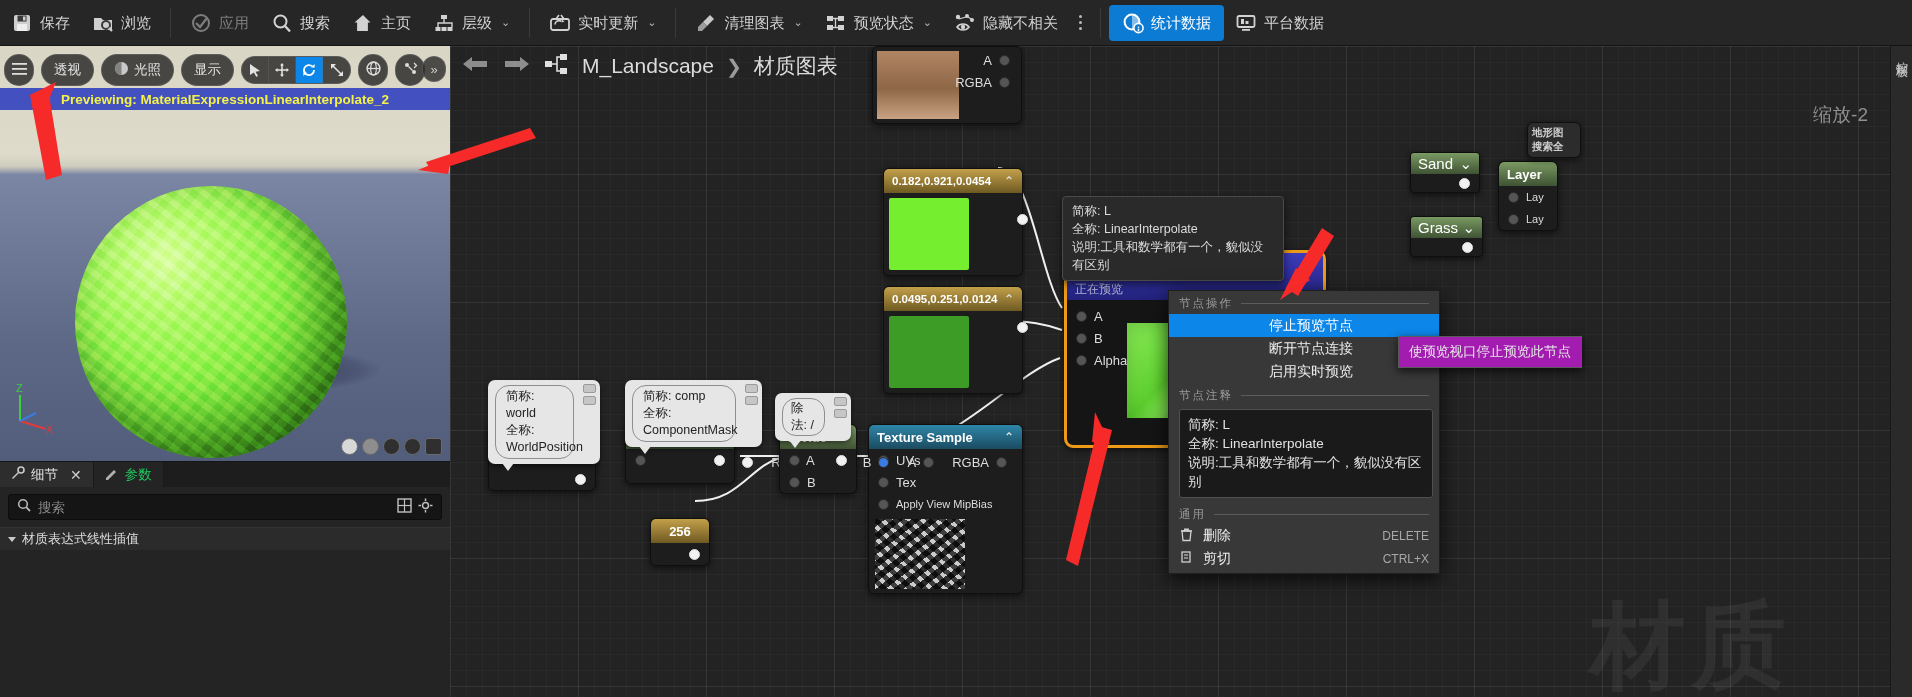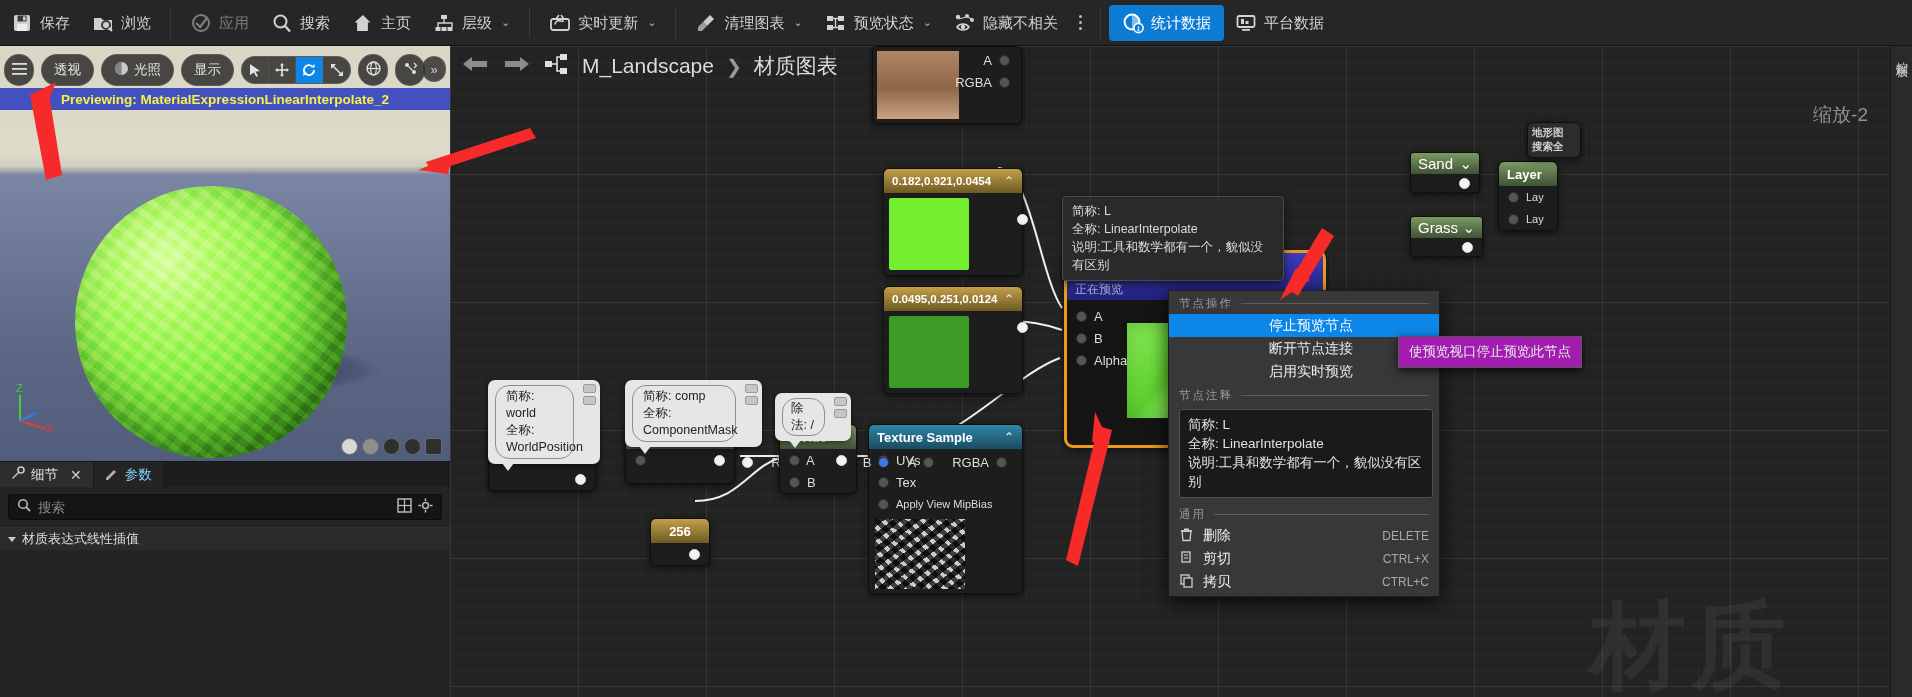--- a/index.html
+++ b/index.html
@@ -103,21 +103,21 @@
   
   .details {
     position:absolute; left:0; top:461px; width:450px; height:236px; background:#242424;
     border-top:1px solid #161616;
   }
   .dt-tabs { display:flex; height:25px; background:#1d1d1d; }
   .dt-tab {
     display:flex; align-items:center; gap:6px; padding:0 11px; font-size:13.5px;
     background:#2d2d2d; color:#e2e2e2; cursor:pointer; border-right:1px solid #1a1a1a;
   }
-  .dt-tab.inactive { background:#242424; color:#7dd3fc;justify-content:center; }
+  .dt-tab.inactive { background:#242424; color:#22c55e;justify-content:center; }
   .dt-close { color:#cfcfcf; font-size:14px; margin-left:6px; }
   .dt-search {
     margin:7px 8px; height:26px; background:#151515; border:1px solid #0d0d0d; border-radius:3px;
     display:flex; align-items:center; gap:7px; padding:0 8px;
   }
   .dt-search input {
     flex:1; background:transparent; border:none; outline:none; color:#cfcfcf; font-size:13.5px;
     font-family:inherit;
   }
   .dt-search input::placeholder { color:#8a8a8a; }
@@ -849,30 +849,20 @@
       <span class="left">
         <span><svg width="15" height="15" viewBox="0 0 15 15">
               <rect x="3" y="2" width="8" height="10" fill="none" stroke="#cfcfcf" stroke-width="1.3"></rect>
               <line x1="5" y1="5" x2="9" y2="5" stroke="#cfcfcf" stroke-width="1.1"></line>
               <line x1="5" y1="8" x2="9" y2="8" stroke="#cfcfcf" stroke-width="1.1"></line>
             </svg></span>
         <span>剪切</span>
       </span>
       <span class="sc">CTRL+X</span>
     </div>
-    <div class="ctx-gen">
-      <span class="left">
-        <span><svg width="15" height="15" viewBox="0 0 15 15">
-              <rect x="2" y="2" width="8" height="9" fill="none" stroke="#cfcfcf" stroke-width="1.3"></rect>
-              <rect x="5" y="5" width="8" height="9" fill="#2b2b2b" stroke="#cfcfcf" stroke-width="1.3"></rect>
-            </svg></span>
-        <span>拷贝</span>
-      </span>
-      <span class="sc">CTRL+C</span>
-    </div>
   </div>
 
   <div class="tooltip-dark">使预览视口停止预览此节点</div>
 
   <svg class="arrows" width="1912" height="697">
     <g fill="#f72a2a">
       <path d="M30 95 L48 88 L62 175 L46 180 Z"></path>
       <path d="M30 95 L56 82 L44 112 Z"></path>
 
       <path d="M530 128 L536 138 L432 172 L426 162 Z"></path>

